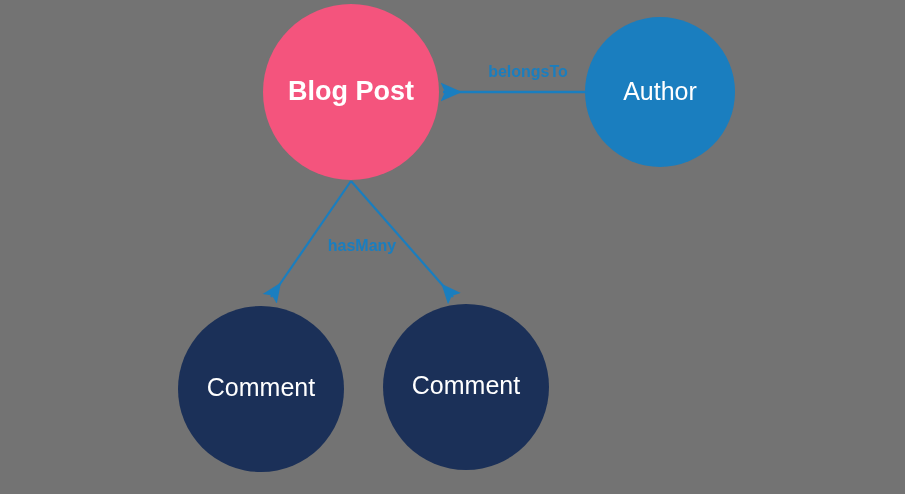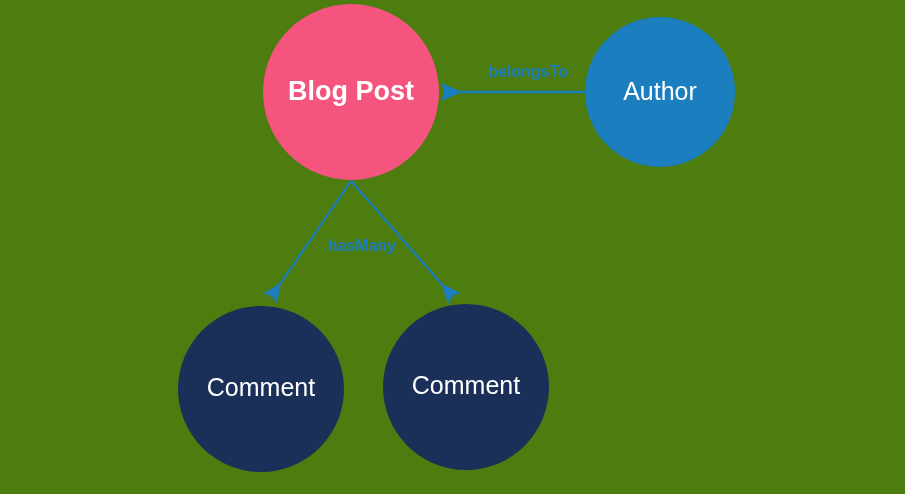--- a/index.html
+++ b/index.html
@@ -8,21 +8,21 @@
     padding: 0;
     background: #ffffff;
   }
   body {
     font-family: "Liberation Sans", sans-serif;
   }
   #diagram-canvas {
     position: relative;
     width: 905px;
     height: 494px;
-    background: #4d7c0f;
+    background: #737373;
     overflow: hidden;
   }
   #diagram-svg {
     position: absolute;
     top: 0;
     left: 0;
     width: 905px;
     height: 494px;
     display: block;
   }

